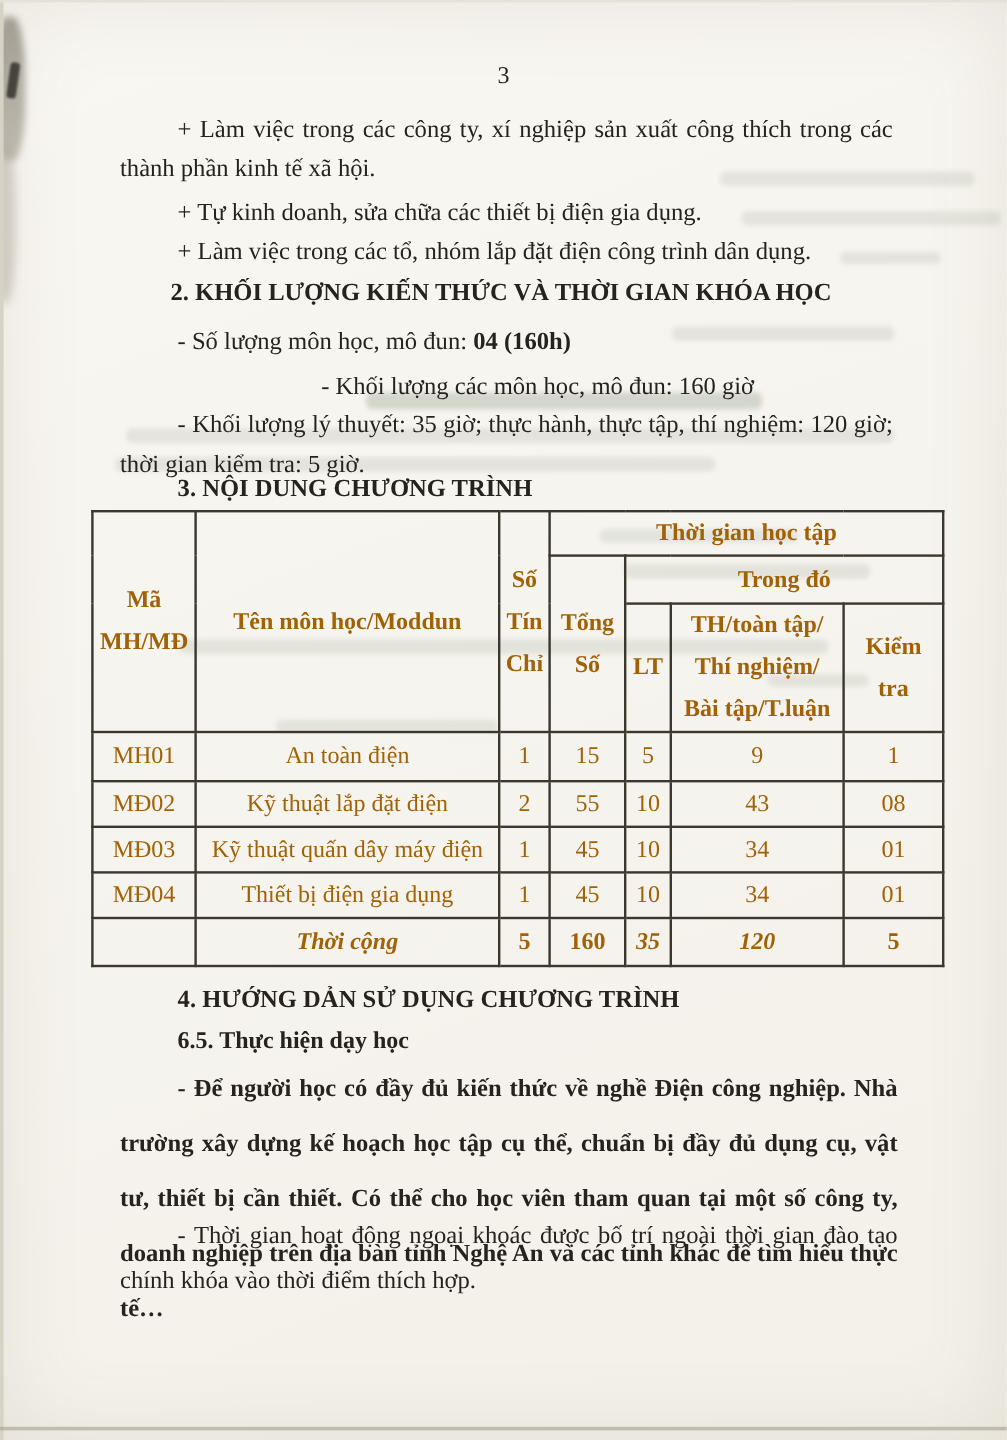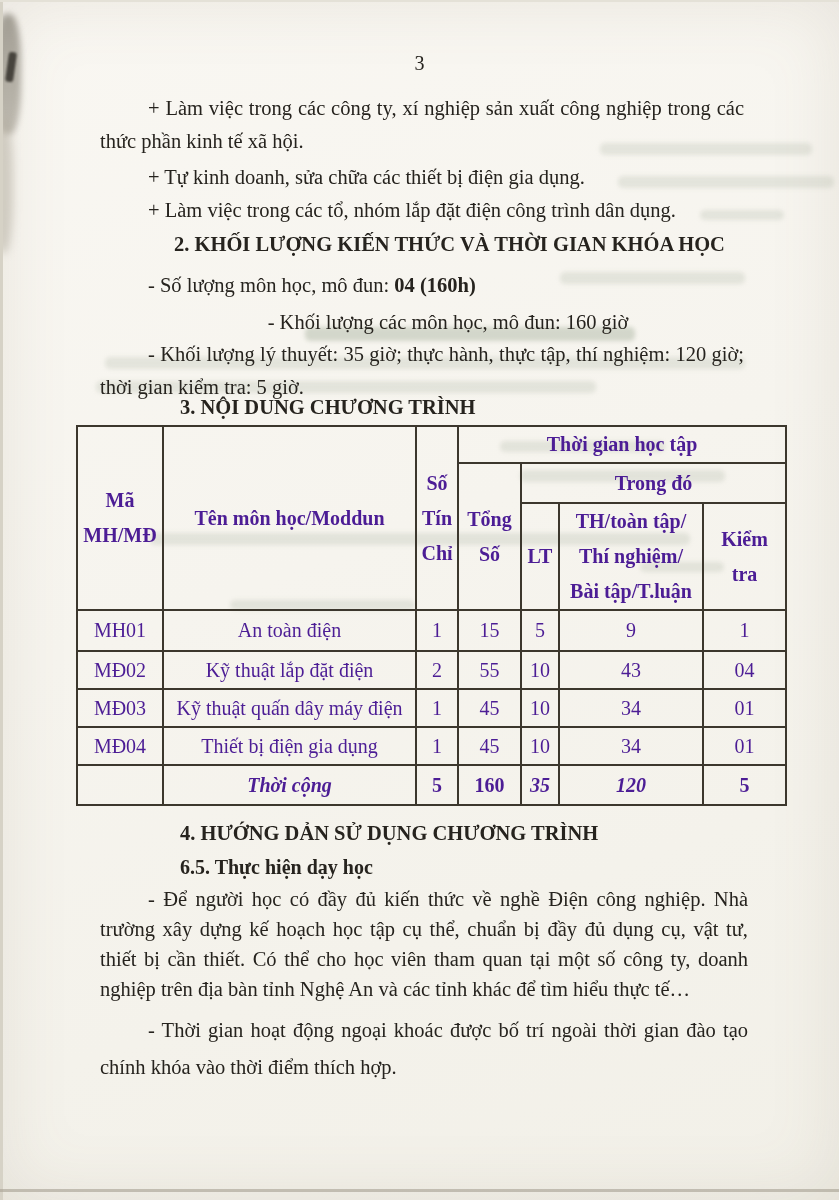--- a/index.html
+++ b/index.html
@@ -7,27 +7,27 @@
     width:839px;height:1200px;position:relative;overflow:hidden;
     font-family:"Liberation Serif","DejaVu Serif",serif;
     background:linear-gradient(160deg,#f9f7f2 0%,#f6f4ee 45%,#f2f0e8 100%);
     color:#26231e;
   }
   .page{position:absolute;inset:0;box-shadow:inset 0 0 70px rgba(120,110,88,.13);}
   .abs{position:absolute;}
   .pageno{top:52px;left:0;width:839px;text-align:center;font-size:20px;}
   .body-text{font-size:20.5px;line-height:33px;text-align:justify;}
   .indent{text-indent:48px;}
-  .heading{font-weight:bold;font-size:20.5px;white-space:nowrap;margin-left:32px;}
+  .heading{font-weight:bold;font-size:20.5px;white-space:nowrap;}
   .b{font-weight:bold;}
   
   table.curr{border-collapse:collapse;table-layout:fixed;width:709px;background:transparent;}
   table.curr th,table.curr td{
     border:2px solid #3c372d;font-size:20px;font-weight:normal;
-    text-align:center;vertical-align:middle;padding:0 4px;color:#4c1d95;
+    text-align:center;vertical-align:middle;padding:0 4px;color:#a16207;
     overflow:hidden;
   }
   table.curr th{font-weight:bold;line-height:35px;}
   td.left{text-align:left;padding-left:12px;}
   tr.total td{font-weight:bold;}
   .ital{font-style:italic;}
   
   .smudge{position:absolute;pointer-events:none;}
   .bleed{position:absolute;background:rgba(150,160,140,.20);filter:blur(2px);border-radius:5px;pointer-events:none;}
   .bleed.dark{background:rgba(130,145,120,.30);}
@@ -52,21 +52,21 @@
   <div class="bleed" style="left:105px;top:357px;width:640px;height:12px;"></div>
   <div class="bleed" style="left:96px;top:381px;width:500px;height:12px;"></div>
   <div class="bleed" style="left:500px;top:441px;width:165px;height:11px;"></div>
   <div class="bleed" style="left:520px;top:470px;width:205px;height:12px;"></div>
   <div class="bleed" style="left:150px;top:533px;width:540px;height:12px;"></div>
   <div class="bleed" style="left:230px;top:600px;width:185px;height:10px;"></div>
   <div class="bleed" style="left:640px;top:562px;width:84px;height:10px;"></div>
 
   <div class="abs pageno">3</div>
 
-  <div class="abs body-text indent" style="left:100px;top:92px;width:644px;">+ Làm việc trong các công ty, xí nghiệp sản xuất công nghiệp trong các thức phần kinh tế xã hội.</div>
+  <div class="abs body-text indent" style="left:100px;top:92px;width:644px;">+ Làm việc trong các công ty, xí nghiệp sản xuất công thích trong các thành phần kinh tế xã hội.</div>
   <div class="abs body-text indent" style="left:100px;top:161px;width:644px;">+ Tự kinh doanh, sửa chữa các thiết bị điện gia dụng.</div>
   <div class="abs body-text indent" style="left:100px;top:194px;width:644px;">+ Làm việc trong các tổ, nhóm lắp đặt điện công trình dân dụng.</div>
 
   <div class="abs heading" style="left:142px;top:233px;">2. KHỐI LƯỢNG KIẾN THỨC VÀ THỜI GIAN KHÓA HỌC</div>
   <div class="abs body-text" style="left:148px;top:269px;width:600px;text-align:left;">
     <span>- Số lượng môn học, mô đun: </span><span class="b">04 (160h)</span>
   </div>
   <div class="abs body-text" style="left:148px;top:306px;width:600px;text-align:center;">- Khối lượng các môn học, mô đun: 160 giờ</div>
   <div class="abs body-text indent" style="left:100px;top:338px;width:644px;">- Khối lượng lý thuyết: 35 giờ; thực hành, thực tập, thí nghiệm: 120 giờ; thời gian kiểm tra: 5 giờ.</div>
 
@@ -107,21 +107,21 @@
       <td>9</td>
       <td>1</td>
     </tr>
     <tr style="height:38px;">
       <td>MĐ02</td>
       <td class="left">Kỹ thuật lắp đặt điện</td>
       <td>2</td>
       <td>55</td>
       <td>10</td>
       <td>43</td>
-      <td>04</td>
+      <td>08</td>
     </tr>
     <tr style="height:38px;">
       <td>MĐ03</td>
       <td class="left">Kỹ thuật quấn dây máy điện</td>
       <td>1</td>
       <td>45</td>
       <td>10</td>
       <td>34</td>
       <td>01</td>
     </tr>
@@ -141,19 +141,19 @@
       <td>160</td>
       <td class="ital">35</td>
       <td class="ital">120</td>
       <td>5</td>
     </tr>
   </tbody>
     </table>
 
   <div class="abs heading" style="left:148px;top:822px;">4. HƯỚNG DẢN SỬ DỤNG CHƯƠNG TRÌNH</div>
   <div class="abs heading" style="left:148px;top:856px;font-size:20px;">6.5. Thực hiện dạy học</div>
-  <div class="abs body-text indent" style="left:100px;top:884px;width:648px;line-height:30px;">- Để người học có đầy đủ kiến thức về nghề Điện công nghiệp. Nhà trường xây dựng kế hoạch học tập cụ thể, chuẩn bị đầy đủ dụng cụ, vật tư, thiết bị cần thiết. Có thể cho học viên tham quan tại một số công ty, doanh nghiệp trên địa bàn tỉnh Nghệ An và các tỉnh khác để tìm hiểu thực tế…</div>
+  <div class="abs body-text indent" style="left:100px;top:884px;width:648px;line-height:46px;font-weight:bold;">- Để người học có đầy đủ kiến thức về nghề Điện công nghiệp. Nhà trường xây dựng kế hoạch học tập cụ thể, chuẩn bị đầy đủ dụng cụ, vật tư, thiết bị cần thiết. Có thể cho học viên tham quan tại một số công ty, doanh nghiệp trên địa bàn tỉnh Nghệ An và các tỉnh khác để tìm hiểu thực tế…</div>
   <div class="abs body-text indent" style="left:100px;top:1012px;width:648px;line-height:36.5px;">- Thời gian hoạt động ngoại khoác được bố trí ngoài thời gian đào tạo chính khóa vào thời điểm thích hợp.</div>
 
   <div class="abs edge-left"></div>
   <div class="abs edge-bottom"></div>
   <div class="abs edge-top"></div>
 </div>
 
 </body></html>

